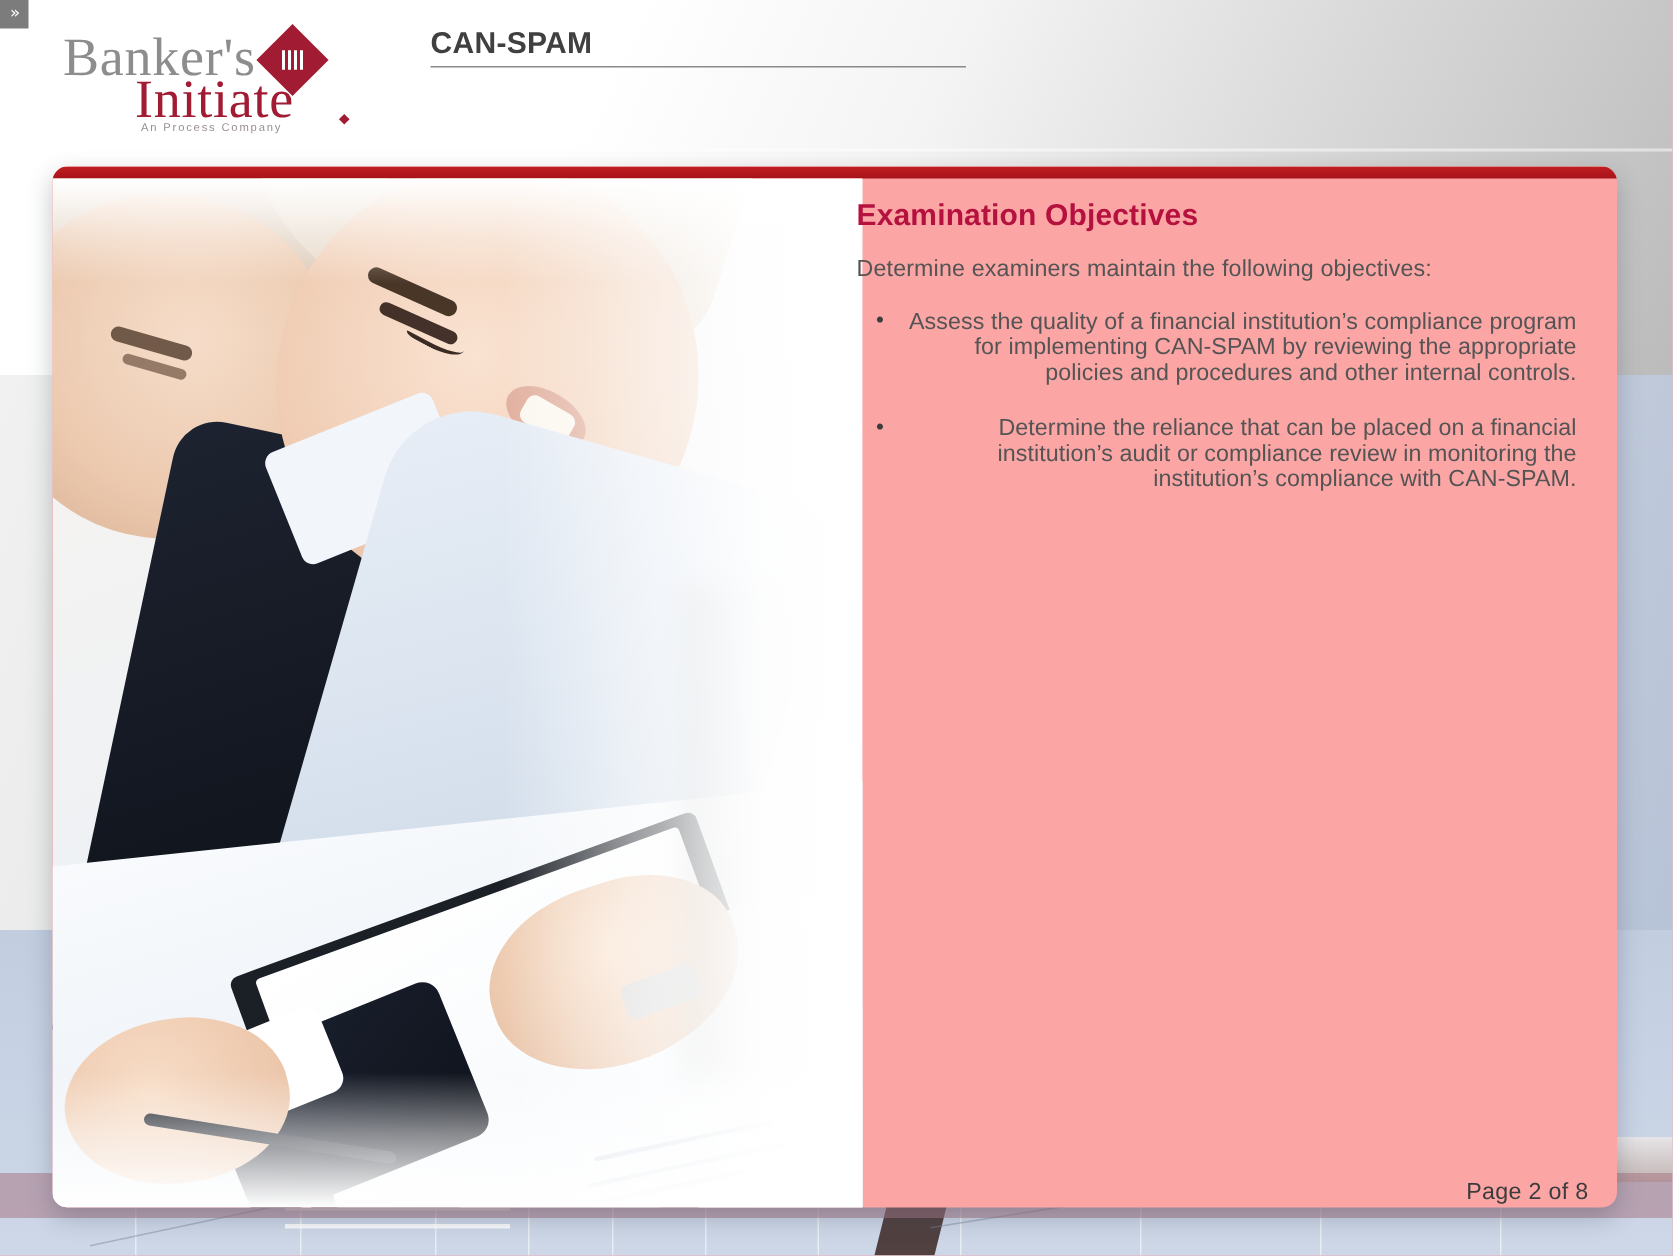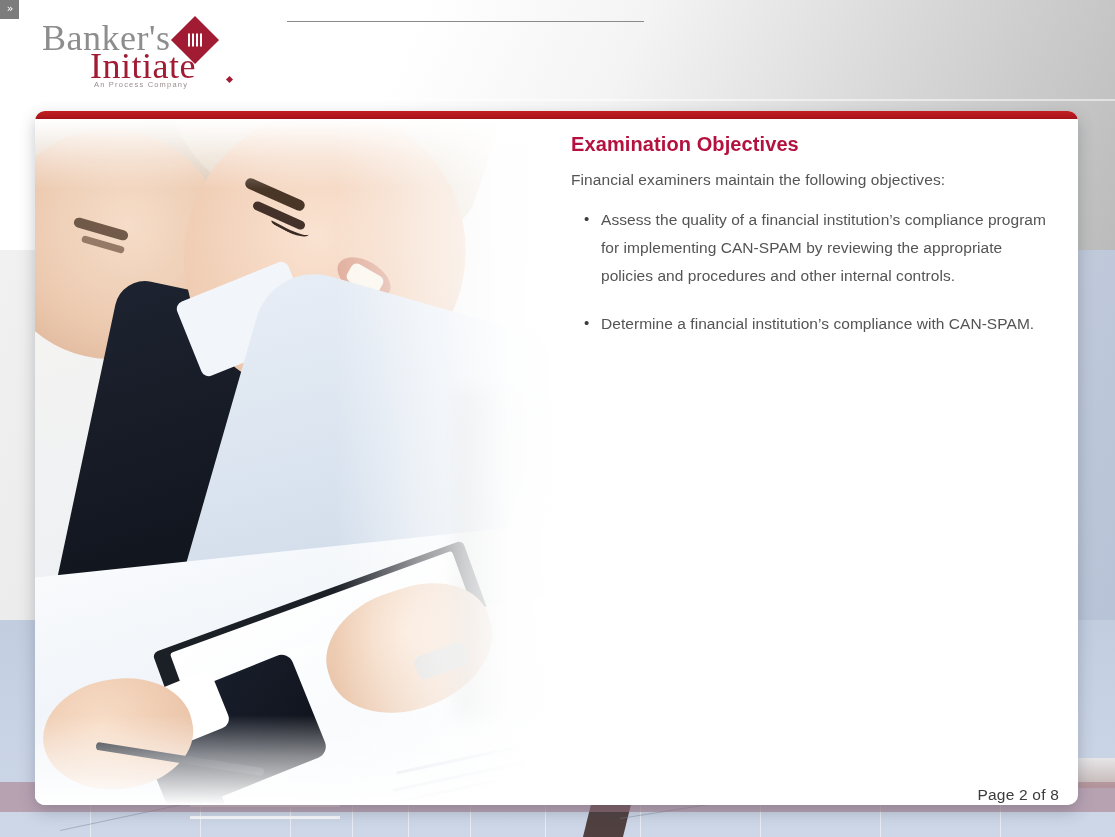--- a/index.html
+++ b/index.html
@@ -102,21 +102,21 @@
     margin-top:3px; width:357px; height:1px; background:#8a8a8a;
   }
   #module-title {
     margin-top:8px; font-size:15.5px; font-weight:bold; color:#a61b3f;
     letter-spacing:.1px;
   }
 
   
   #slide {
     position:absolute; left:35px; top:111px; width:1043px; height:694px;
-    background:#ffffff;
+    background:#fca5a5;
     border-radius:10px;
     box-shadow:0 6px 16px rgba(60,65,80,.30);
     overflow:hidden; z-index:25;
   }
   #slide-topbar {
     position:absolute; left:0; top:0; width:1043px; height:8px;
     background:linear-gradient(180deg,#c21f20 0%,#a6121a 100%);
     border-top-left-radius:10px; border-top-right-radius:10px;
   }
 
@@ -282,21 +282,21 @@
   }
   #content-heading {
     font-size:20px; font-weight:bold; color:#b5113f; letter-spacing:.1px;
   }
   #content-intro {
     margin-top:15px; font-size:15.5px; color:#545454; letter-spacing:.1px;
   }
   #bullet-list { margin-top:17px; list-style:none; }
   #bullet-list li {
     position:relative; padding-left:30px; margin-bottom:20px;
-    font-size:15.5px; line-height:28px; color:#545454; letter-spacing:.05px;
+    font-size:15.5px; line-height:17px; color:#545454; letter-spacing:.05px;text-align:right;
   }
   #bullet-list li::before {
     content:"\2022"; position:absolute; left:13px; top:-1px;
     color:#3d3d3d; font-size:15px;
   }
 
   
   #nav { position:absolute; left:884px; top:686px; width:160px; height:90px; }
 
   
@@ -360,20 +360,21 @@
           <i></i>
           <i></i>
           <i></i>
           <i></i>
         </span>
     </span>
     <span class="logo-dot"></span>
   </div>
 
   <div id="header-titles">
+    <div id="course-title">CAN-SPAM</div>
     <div id="title-rule"></div>
   </div>
 
 </div>
 
 <div id="slide">
   <div id="slide-topbar"></div>
 
   <div id="slide-photo">
     <div class="ph ph-backdrop"></div>
@@ -411,24 +412,24 @@
     <div class="ph ph-hand-l"></div>
     <div class="ph ph-pen"></div>
     <div class="ph ph-softshadow"></div>
     <div class="ph ph-fade"></div>
     <div class="ph ph-fade-top"></div>
     <div class="ph ph-fade-bottom"></div>
   </div>
 
   <div id="slide-content">
     <h1 id="content-heading">Examination Objectives</h1>
-    <p id="content-intro">Financial examiners maintain the following objectives:</p>
+    <p id="content-intro">Determine examiners maintain the following objectives:</p>
     <ul id="bullet-list">
       <li>Assess the quality of a financial institution’s compliance program for implementing CAN-SPAM by reviewing the appropriate policies and procedures and other internal controls.</li>
-      <li>Determine a financial institution’s compliance with CAN-SPAM.</li>
+      <li>Determine the reliance that can be placed on a financial institution’s audit or compliance review in monitoring the institution’s compliance with CAN-SPAM.</li>
     </ul>
   </div>
 
   <div id="nav">
     
     
 
     
 
     

